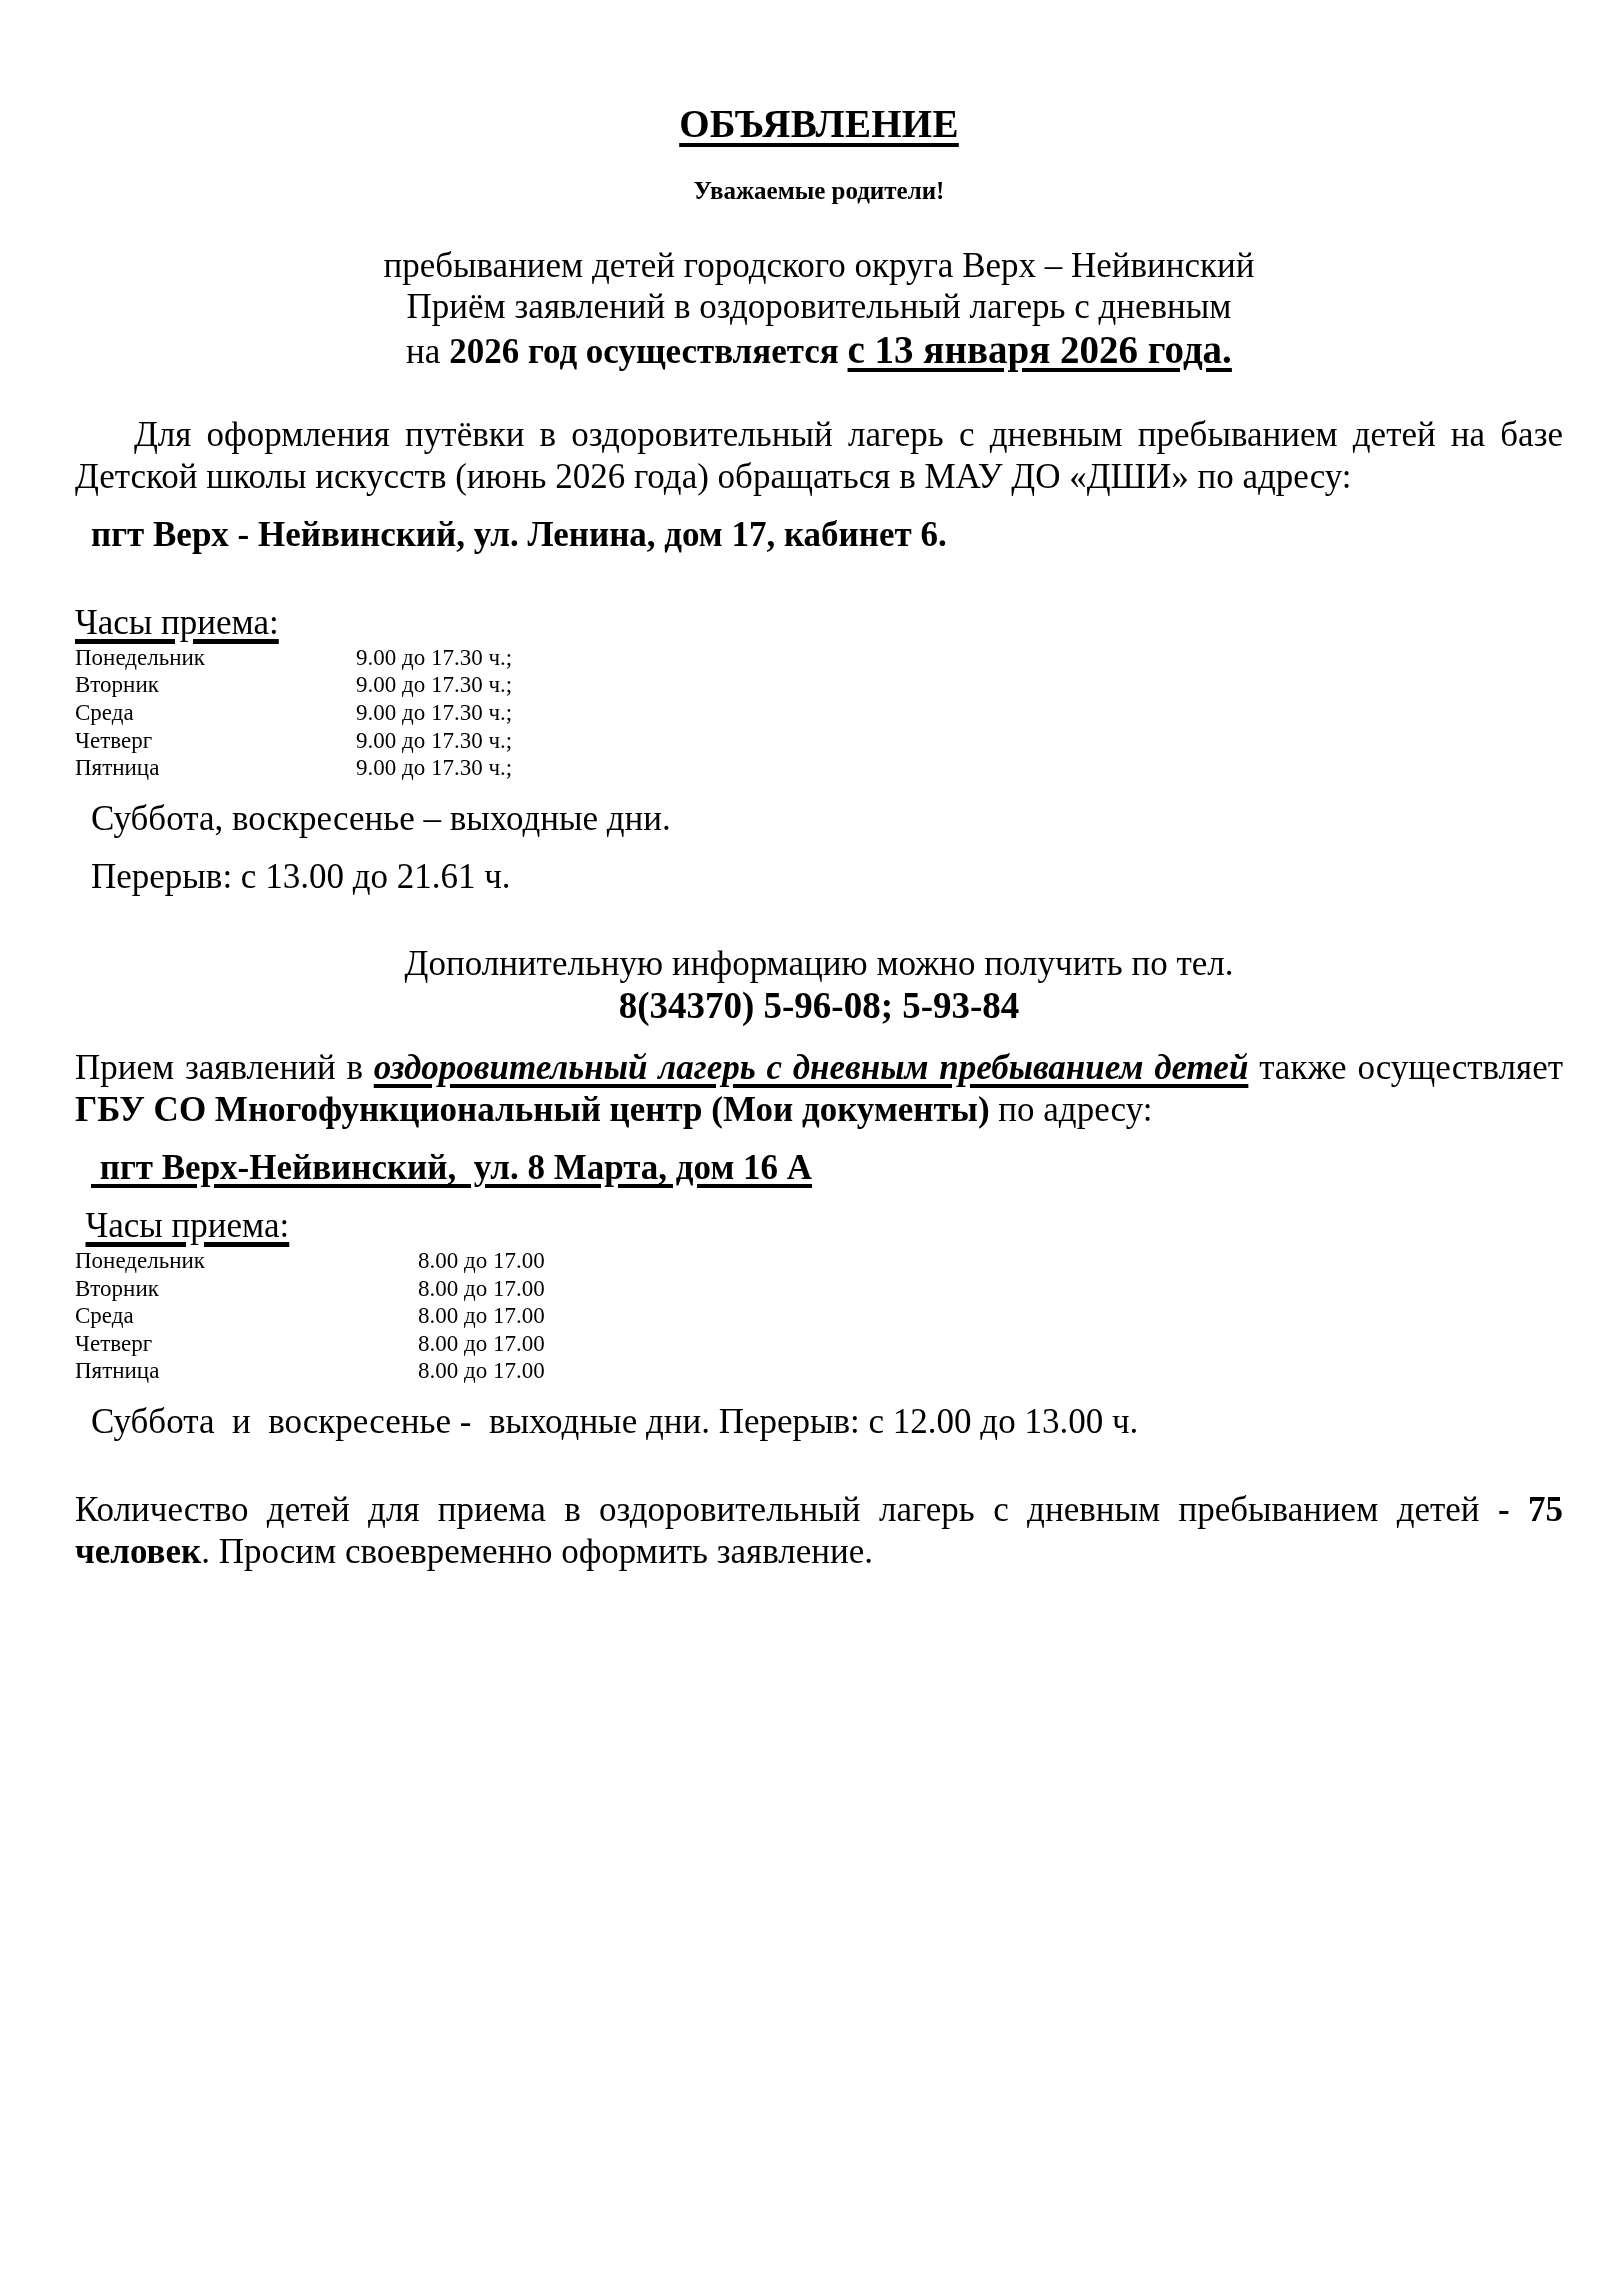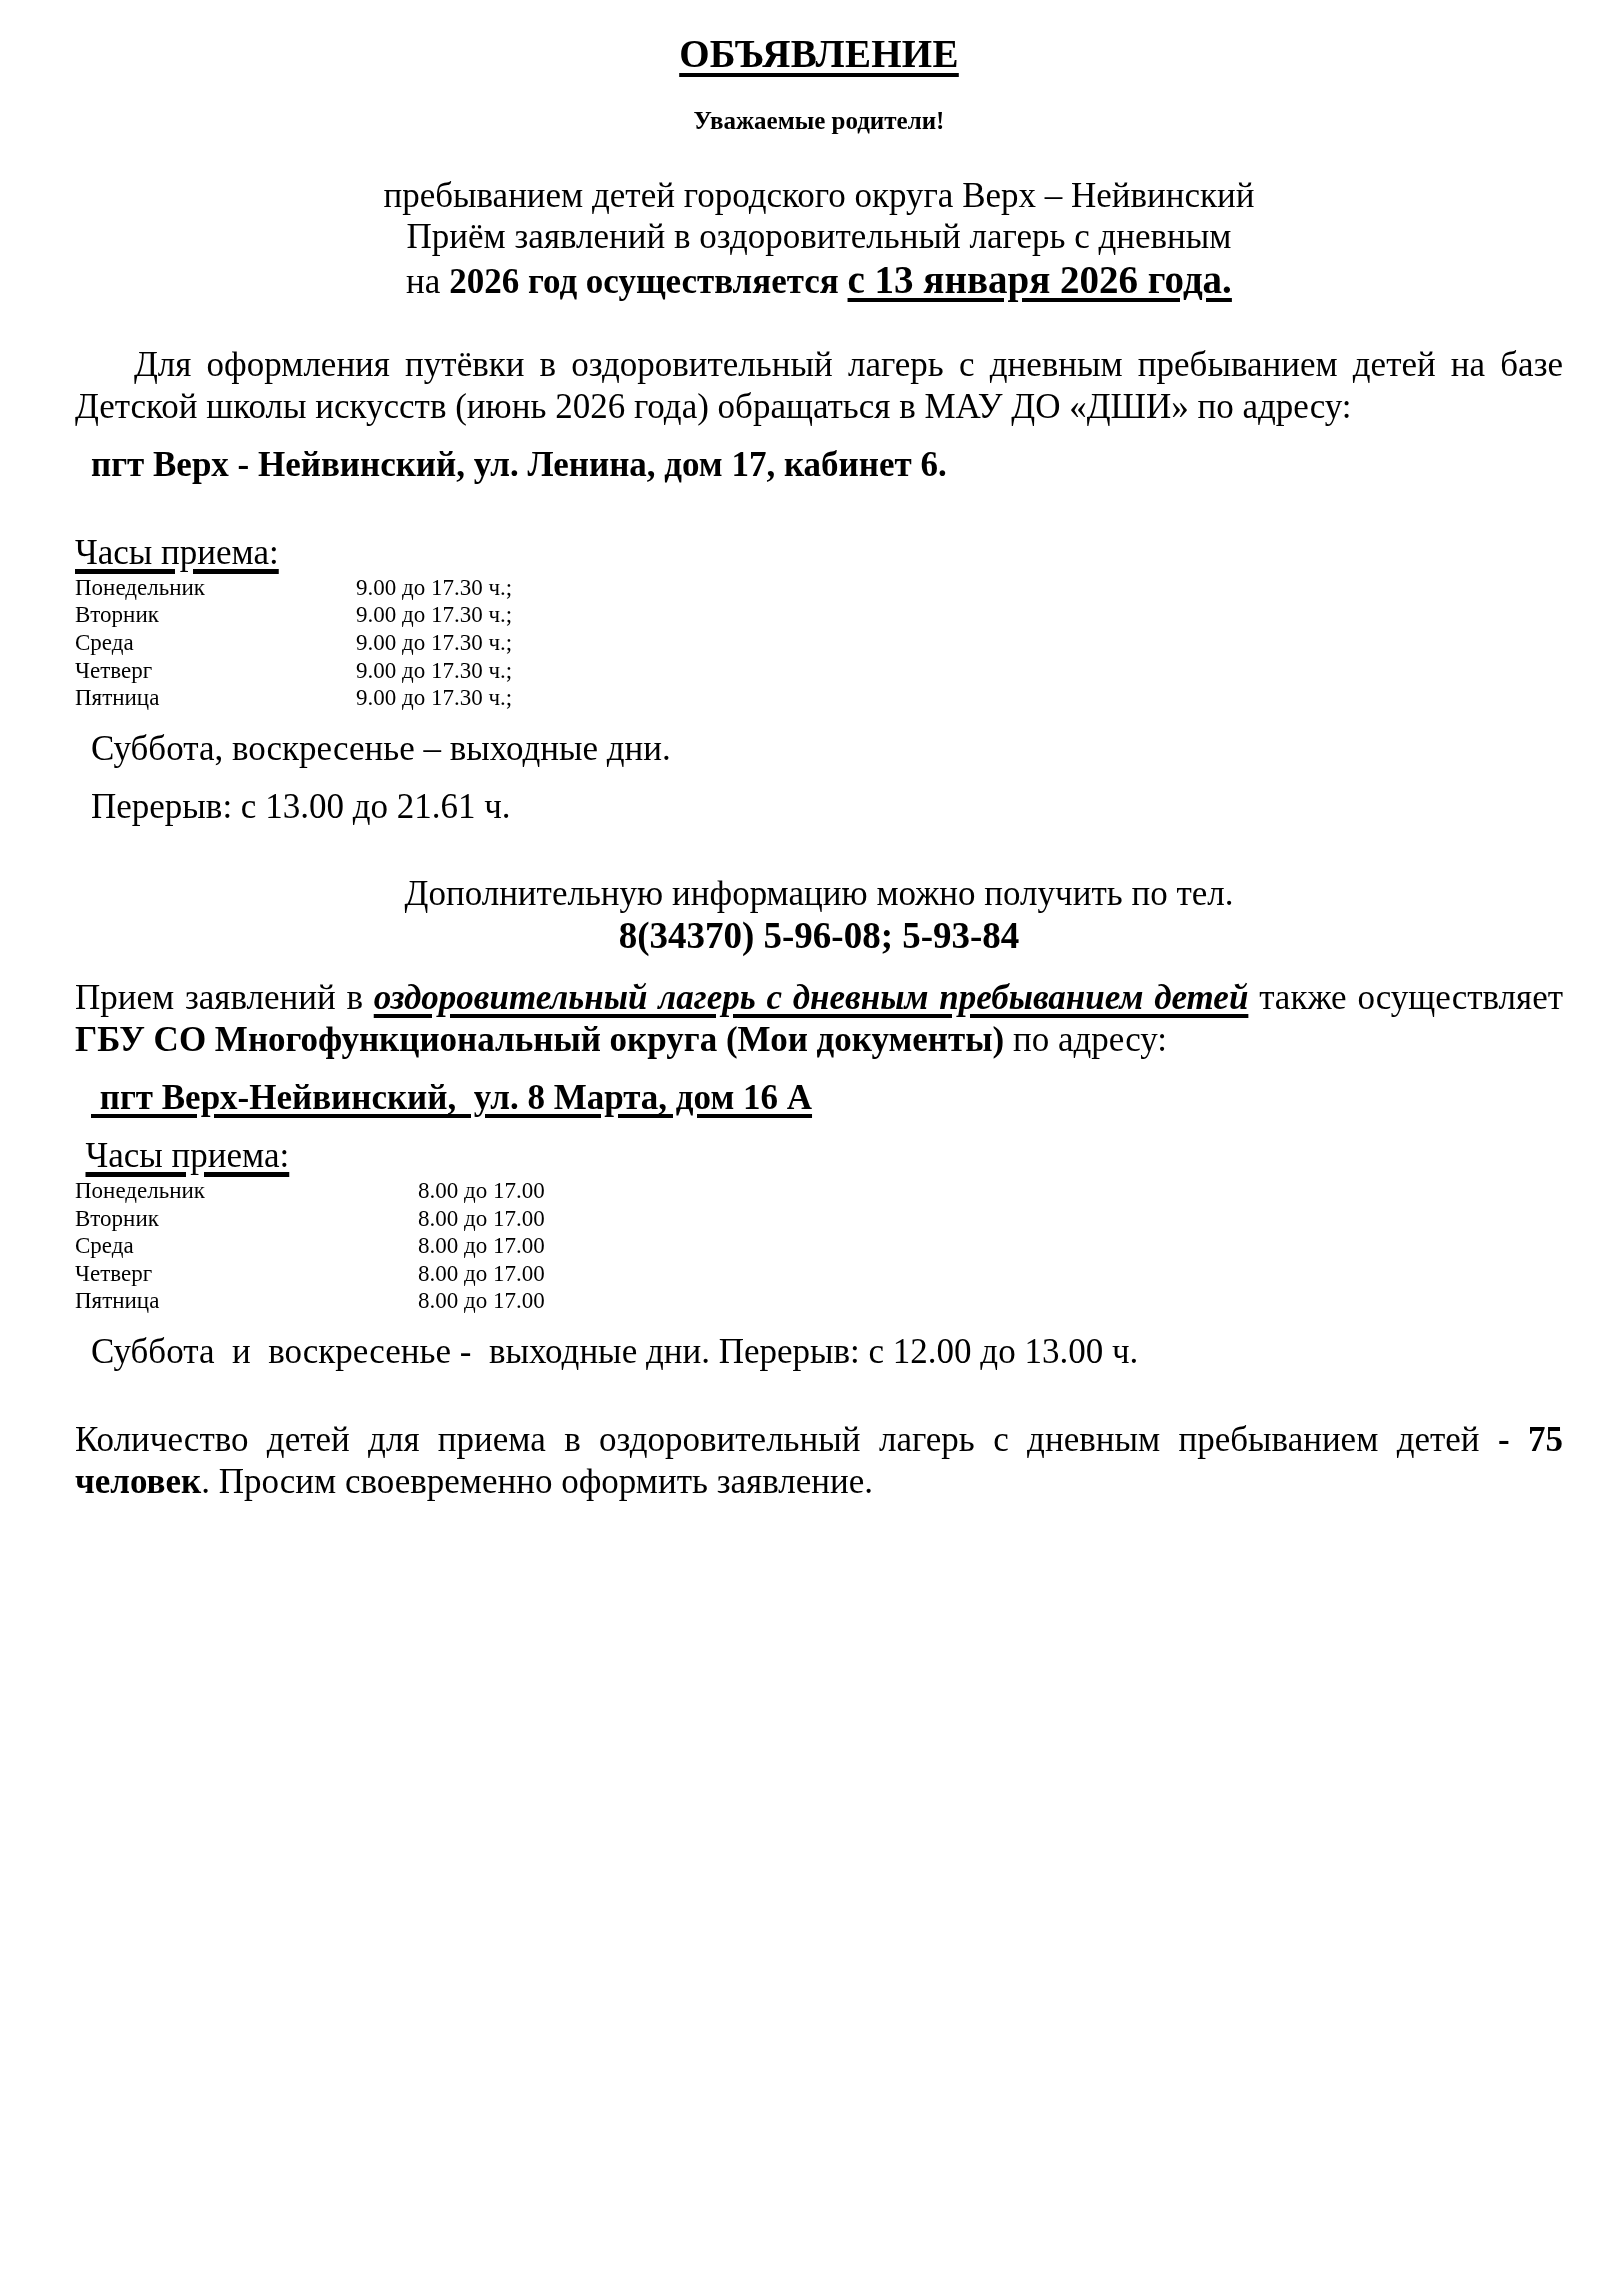--- a/index.html
+++ b/index.html
@@ -14,21 +14,21 @@
     font-family: "Liberation Serif", "DejaVu Serif", serif;
     color: #000000;
     -webkit-font-smoothing: antialiased;
   }
 
   .page {
     position: relative;
     width: 1623px;
     height: 2295px;
     box-sizing: border-box;
-    padding: 34px 60px 0 75px;
+    padding: 104px 60px 0 75px;
     background: #ffffff;
   }
 
   
   .doc-title {
     text-align: center;
     font-weight: bold;
     font-size: 39px;
     line-height: 1.0;
     margin: 0 0 35px 0;
@@ -168,21 +168,21 @@
   <div class="line">Суббота, воскресенье – выходные дни.</div>
   <div class="line">Перерыв: с 13.00 до 21.61 ч.</div>
 
   <div class="gap-md"></div>
 
   <div class="para-center">Дополнительную информацию можно получить по тел.</div>
   <div class="phone-line">8(34370) 5-96-08; 5-93-84</div>
 
   <div class="gap-sm"></div>
 
-  <div class="para-just"><span>Прием заявлений в </span><span class="bold ital uline">оздоровительный лагерь с дневным пребыванием детей</span><span> также осуществляет </span><span class="bold">ГБУ СО Многофункциональный округа (Мои документы)</span><span>  по адресу:</span></div>
+  <div class="para-just"><span>Прием заявлений в </span><span class="bold ital uline">оздоровительный лагерь с дневным пребыванием детей</span><span> также осуществляет </span><span class="bold">ГБУ СО Многофункциональный центр (Мои документы)</span><span>  по адресу:</span></div>
 
   <div class="line bold uline"> пгт Верх-Нейвинский,  ул. 8 Марта, дом 16 А</div>
 
   <div class="heading-hours lead-space"><span class="hl"> Часы приема:</span></div>
 
   <table class="schedule schedule-2">
     <tbody>
       <tr>
         <td class="day-cell">Понедельник</td>
         <td class="time-cell">8.00 до 17.00</td>

